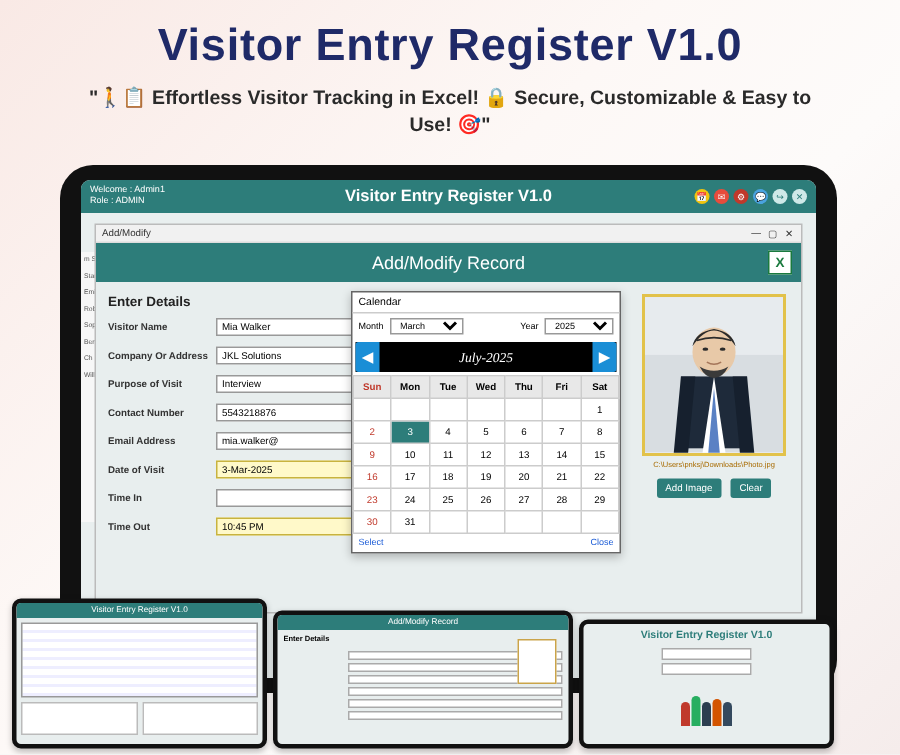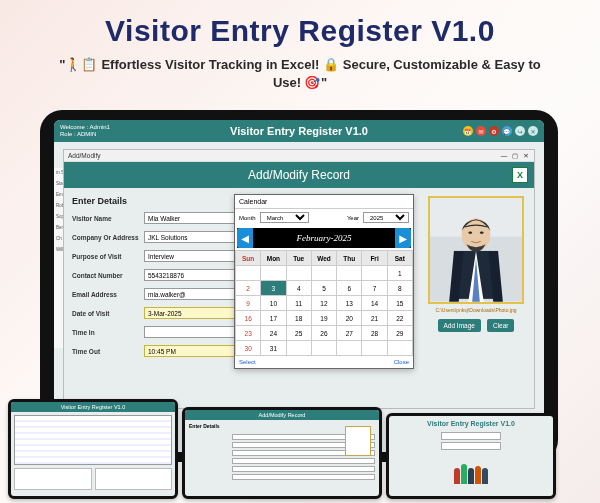--- a/index.html
+++ b/index.html
@@ -387,21 +387,21 @@
         <div class="calendar">
           <div class="cal-title">Calendar</div>
           <div class="cal-controls">
             <span>Month</span>
             <select><option>March</option></select>
             <span style="margin-left:auto">Year</span>
             <select><option>2025</option></select>
           </div>
           <div class="cal-banner">
             <span class="arrow left">◀</span>
-            <span class="mtxt">February-2025</span>
+            <span class="mtxt">July-2025</span>
             <span class="arrow right">▶</span>
           </div>
           <table class="cal-grid">
             <thead>
                 <tr id="cal-head">
                   <th class="sun">Sun</th>
                   <th>Mon</th>
                   <th>Tue</th>
                   <th>Wed</th>
                   <th>Thu</th>

